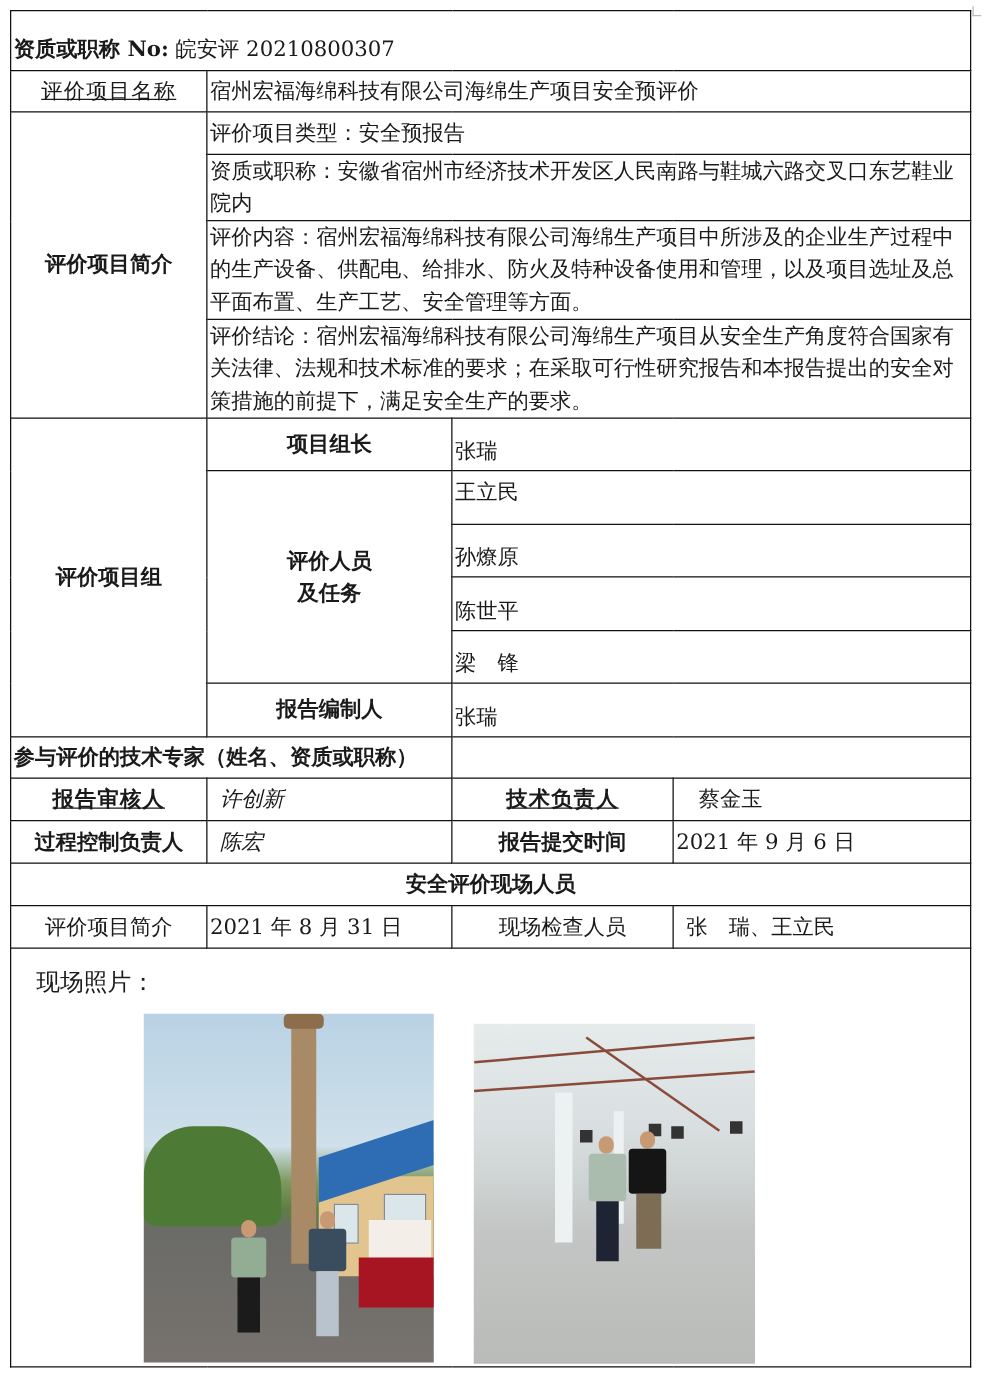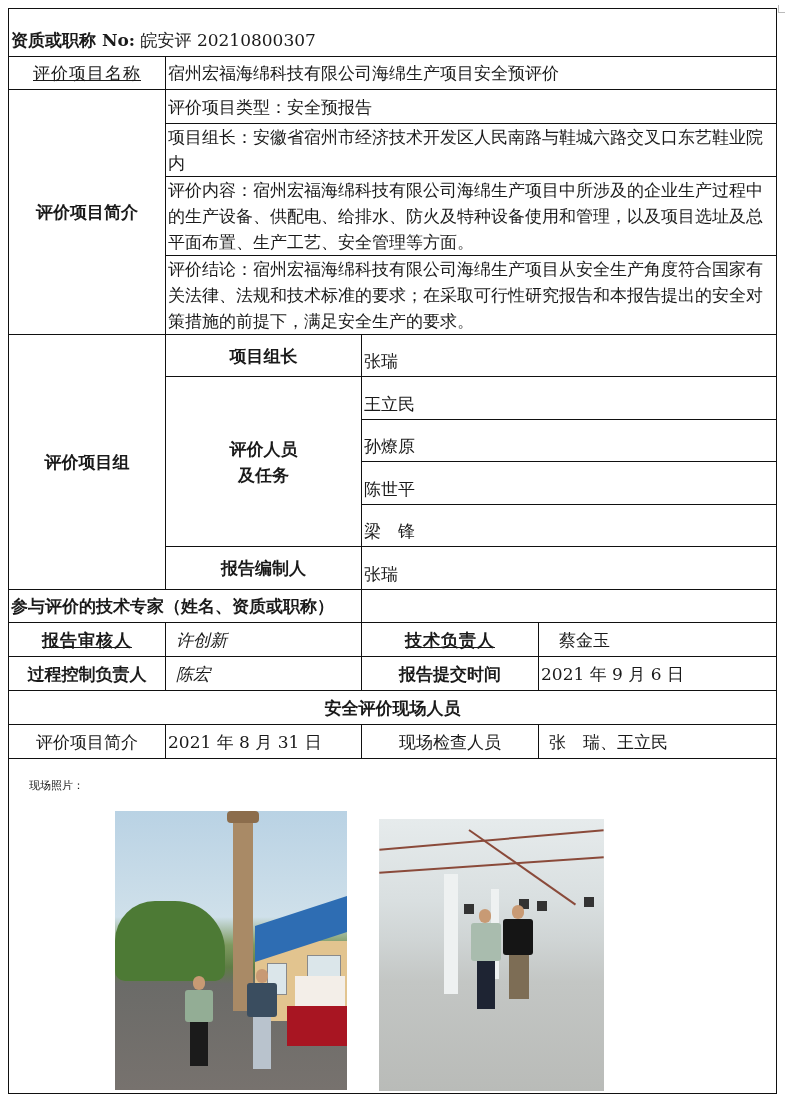--- a/index.html
+++ b/index.html
@@ -9,21 +9,21 @@
       border-left: 1px solid #bbb; border-bottom: 1px solid #bbb; }
     table.report { position: absolute; left: 8px; top: 8px; width: 768px;
       border-collapse: collapse; table-layout: fixed; font-size: 17px; }
     table.report td { border: 1.5px solid #111; padding: 0 2px; vertical-align: middle;
       line-height: 26px; overflow: hidden; }
     .bold { font-weight: bold; }
     .center { text-align: center; }
     .left { text-align: left; }
     .spaced { letter-spacing: 1px; text-decoration: underline; }
     .photos-cell { position: relative; height: 334px; vertical-align: top !important; }
-    .photos-label { position: absolute; left: 20px; top: 14px; font-size: 11px; }
+    .photos-label { position: absolute; left: 20px; top: 14px; font-size: 19px; }
     .photo { position: absolute; overflow: hidden; }
     .photo1 { left: 106px; top: 52px; width: 232px; height: 279px;
       background: linear-gradient(180deg, #b9d2e4 0%, #cfe0ea 38%, #7e9a60 48%, #5f7d45 56%, #6b6b68 62%, #77726e 100%); }
     .photo2 { left: 370px; top: 60px; width: 225px; height: 272px;
       background: linear-gradient(180deg, #e6ebec 0%, #d9dfe0 30%, #cfd4d4 45%, #c3c6c4 60%, #b9bbb8 100%); }
     .tower { position: absolute; left: 118px; top: 0; width: 20px; height: 200px; background: #a98a66; }
     .tower-top { position: absolute; left: 112px; top: 0; width: 32px; height: 12px; background: #8c6d4c; border-radius: 4px; }
     .banner { position: absolute; left: 140px; top: 100px; width: 92px; height: 36px; background: #2e6db3;
       transform: skewY(-18deg); }
     .building { position: absolute; left: 140px; top: 130px; width: 92px; height: 80px; background: #e2c48f; }
@@ -63,40 +63,40 @@
   <tr style="height:33px">
     <td class="center spaced">评价项目名称</td>
     <td colspan="3">宿州宏福海绵科技有限公司海绵生产项目安全预评价</td>
   </tr>
 
   <tr style="height:34px">
     <td rowspan="4" class="center bold">评价项目简介</td>
     <td colspan="3">评价项目类型：安全预报告</td>
   </tr>
   <tr style="height:53px">
-    <td colspan="3">项目组长：安徽省宿州市经济技术开发区人民南路与鞋城六路交叉口东艺鞋业院内</td>
+    <td colspan="3">资质或职称：安徽省宿州市经济技术开发区人民南路与鞋城六路交叉口东艺鞋业院内</td>
   </tr>
   <tr style="height:78px">
     <td colspan="3">评价内容：宿州宏福海绵科技有限公司海绵生产项目中所涉及的企业生产过程中的生产设备、供配电、给排水、防火及特种设备使用和管理，以及项目选址及总平面布置、生产工艺、安全管理等方面。</td>
   </tr>
   <tr style="height:78px">
     <td colspan="3">评价结论：宿州宏福海绵科技有限公司海绵生产项目从安全生产角度符合国家有关法律、法规和技术标准的要求；在采取可行性研究报告和本报告提出的安全对策措施的前提下，满足安全生产的要求。</td>
   </tr>
 
   <tr style="height:42px">
     <td rowspan="6" class="center bold">评价项目组</td>
     <td class="center bold">项目组长</td>
     <td colspan="2" style="vertical-align:bottom; padding-bottom:2px;">张瑞</td>
   </tr>
   <tr style="height:43px">
     <td rowspan="4" class="center bold">
       <div>评价人员</div>
       <div>及任务</div>
     </td>
-    <td colspan="2" style="vertical-align:bottom; padding-bottom:2px;">王立民</td>
+    <td colspan="2" style="vertical-align:bottom; padding-bottom:12px;">王立民</td>
   </tr>
   <tr style="height:42px">
     <td colspan="2" style="vertical-align:bottom; padding-bottom:2px;">孙燎原</td>
   </tr>
   <tr style="height:43px">
     <td colspan="2" style="vertical-align:bottom; padding-bottom:2px;">陈世平</td>
   </tr>
   <tr style="height:42px">
     <td colspan="2" style="vertical-align:bottom; padding-bottom:2px;">梁　锋</td>
   </tr>

